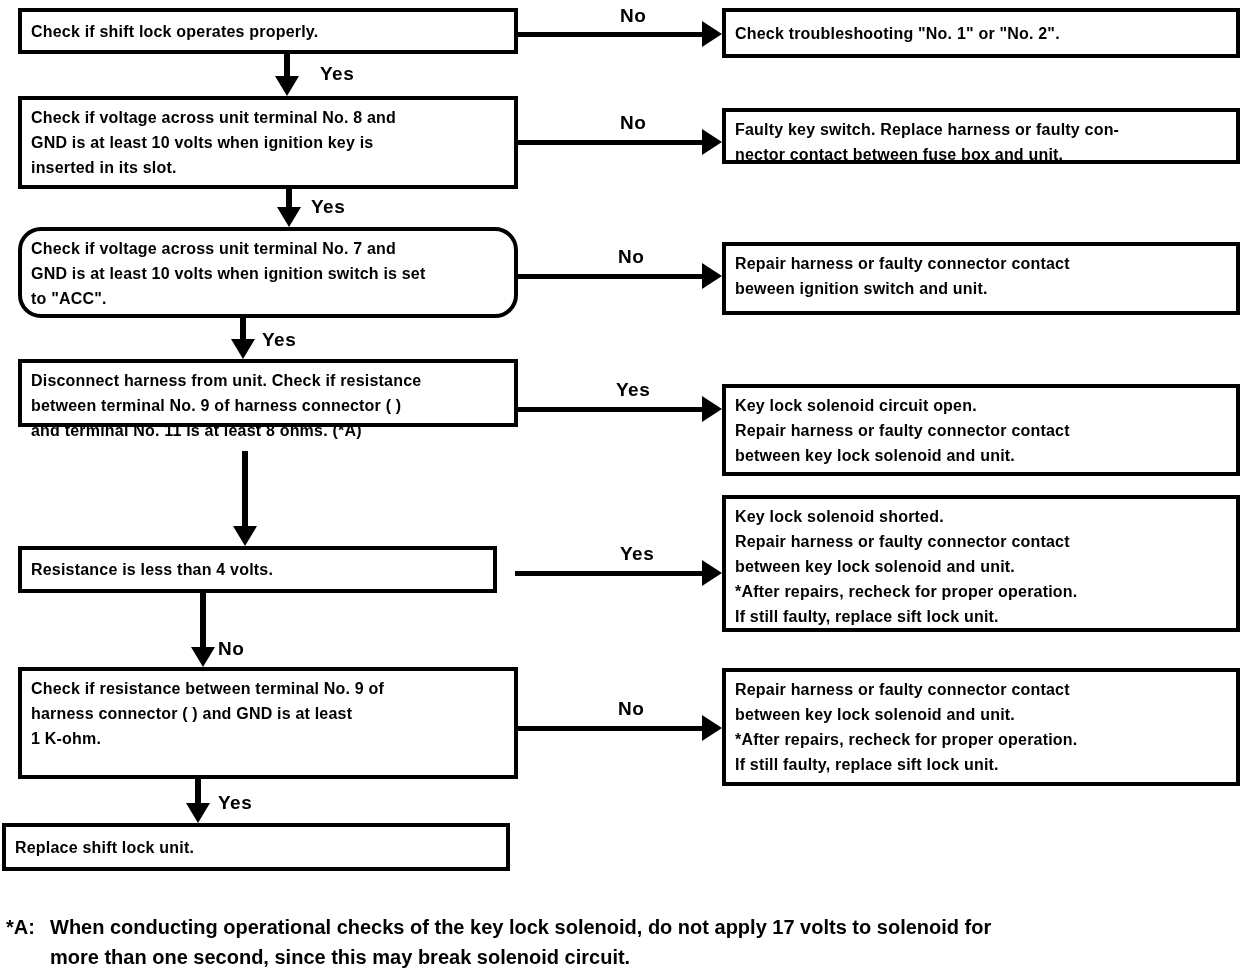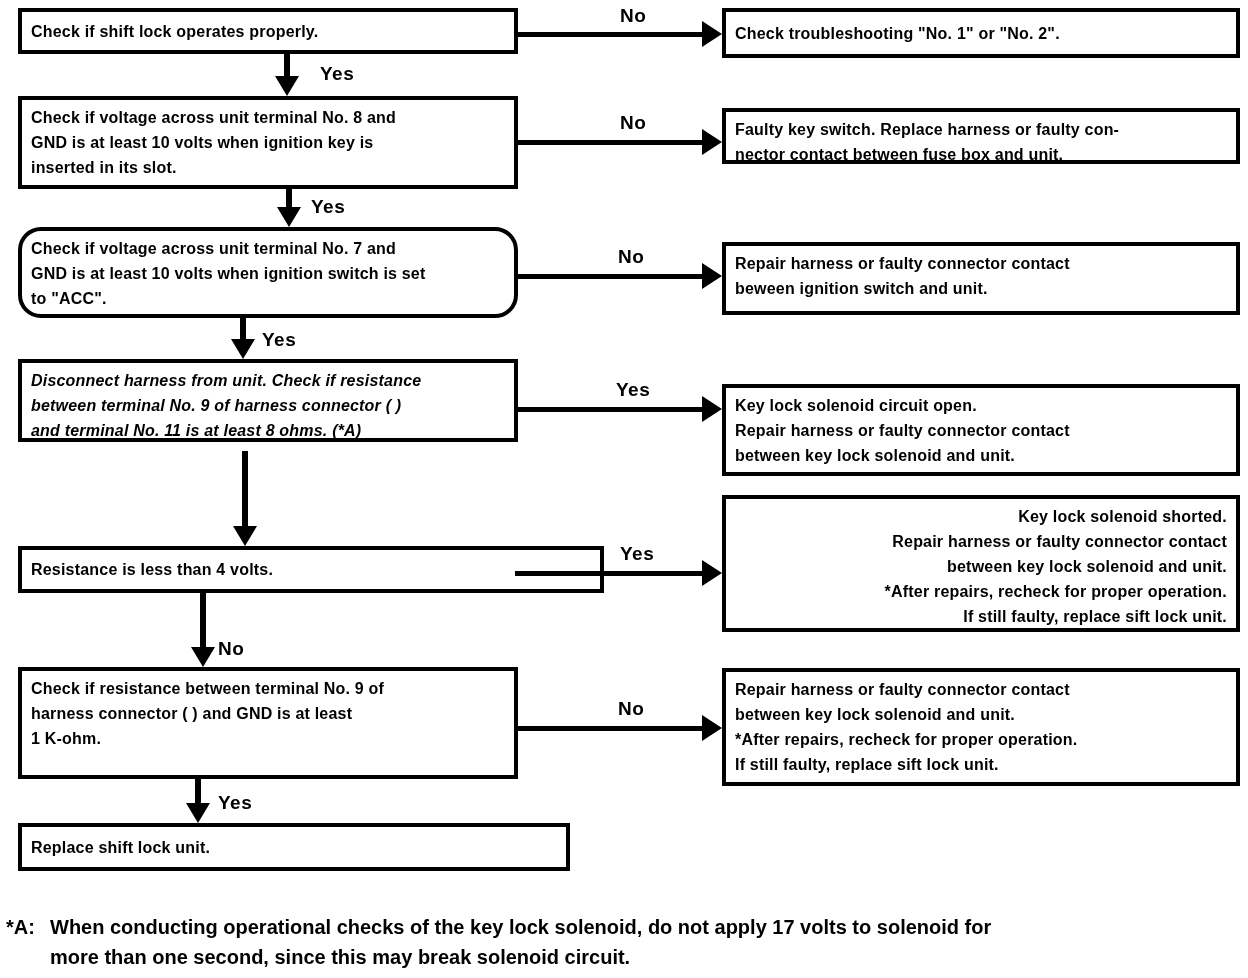--- a/index.html
+++ b/index.html
@@ -68,45 +68,45 @@
   <div class="box vcenter" style="left:18px;top:8px;width:500px;height:46px;">Check if shift lock operates properly.</div>
 
   <div class="box" style="left:18px;top:96px;width:500px;height:93px;">Check if voltage across unit terminal No. 8 and
 GND is at least 10 volts when ignition key is
 inserted in its slot.</div>
 
   <div class="box" style="left:18px;top:227px;width:500px;height:91px;border-radius:23px;">Check if voltage across unit terminal No. 7 and
 GND is at least 10 volts when ignition switch is set
 to "ACC".</div>
 
-  <div class="box" style="left:18px;top:359px;width:500px;height:83px;font-style:italic;">Disconnect harness from unit. Check if resistance
+  <div class="box" style="left:18px;top:359px;width:500px;height:68px;">Disconnect harness from unit. Check if resistance
 between terminal No. 9 of harness connector (    )
 and terminal No. 11 is at least 8 ohms. (*A)</div>
 
-  <div class="box vcenter" style="left:18px;top:546px;width:586px;height:47px;">Resistance is less than 4 volts.</div>
+  <div class="box vcenter" style="left:18px;top:546px;width:479px;height:47px;">Resistance is less than 4 volts.</div>
 
   <div class="box" style="left:18px;top:667px;width:500px;height:112px;">Check if resistance between terminal No. 9 of
 harness connector (    ) and GND is at least
 1 K-ohm.</div>
 
-  <div class="box vcenter" style="left:18px;top:823px;width:552px;height:48px;">Replace shift lock unit.</div>
+  <div class="box vcenter" style="left:2px;top:823px;width:508px;height:48px;">Replace shift lock unit.</div>
 
   <div class="box vcenter" style="left:722px;top:8px;width:518px;height:50px;">Check troubleshooting "No. 1" or "No. 2".</div>
 
   <div class="box" style="left:722px;top:108px;width:518px;height:56px;">Faulty key switch. Replace harness or faulty con-
 nector contact between fuse box and unit.</div>
 
   <div class="box" style="left:722px;top:242px;width:518px;height:73px;">Repair harness or faulty connector contact
 beween ignition switch and unit.</div>
 
   <div class="box" style="left:722px;top:384px;width:518px;height:92px;">Key lock solenoid circuit open.
 Repair harness or faulty connector contact
 between key lock solenoid and unit.</div>
 
-  <div class="box" style="left:722px;top:495px;width:518px;height:137px;text-align:right;">Key lock solenoid shorted.
+  <div class="box" style="left:722px;top:495px;width:518px;height:137px;">Key lock solenoid shorted.
 Repair harness or faulty connector contact
 between key lock solenoid and unit.
  *After repairs, recheck for proper operation.
 If still faulty, replace sift lock unit.</div>
 
   <div class="box" style="left:722px;top:668px;width:518px;height:118px;">Repair harness or faulty connector contact
 between key lock solenoid and unit.
  *After repairs, recheck for proper operation.
 If still faulty, replace sift lock unit.</div>
 

